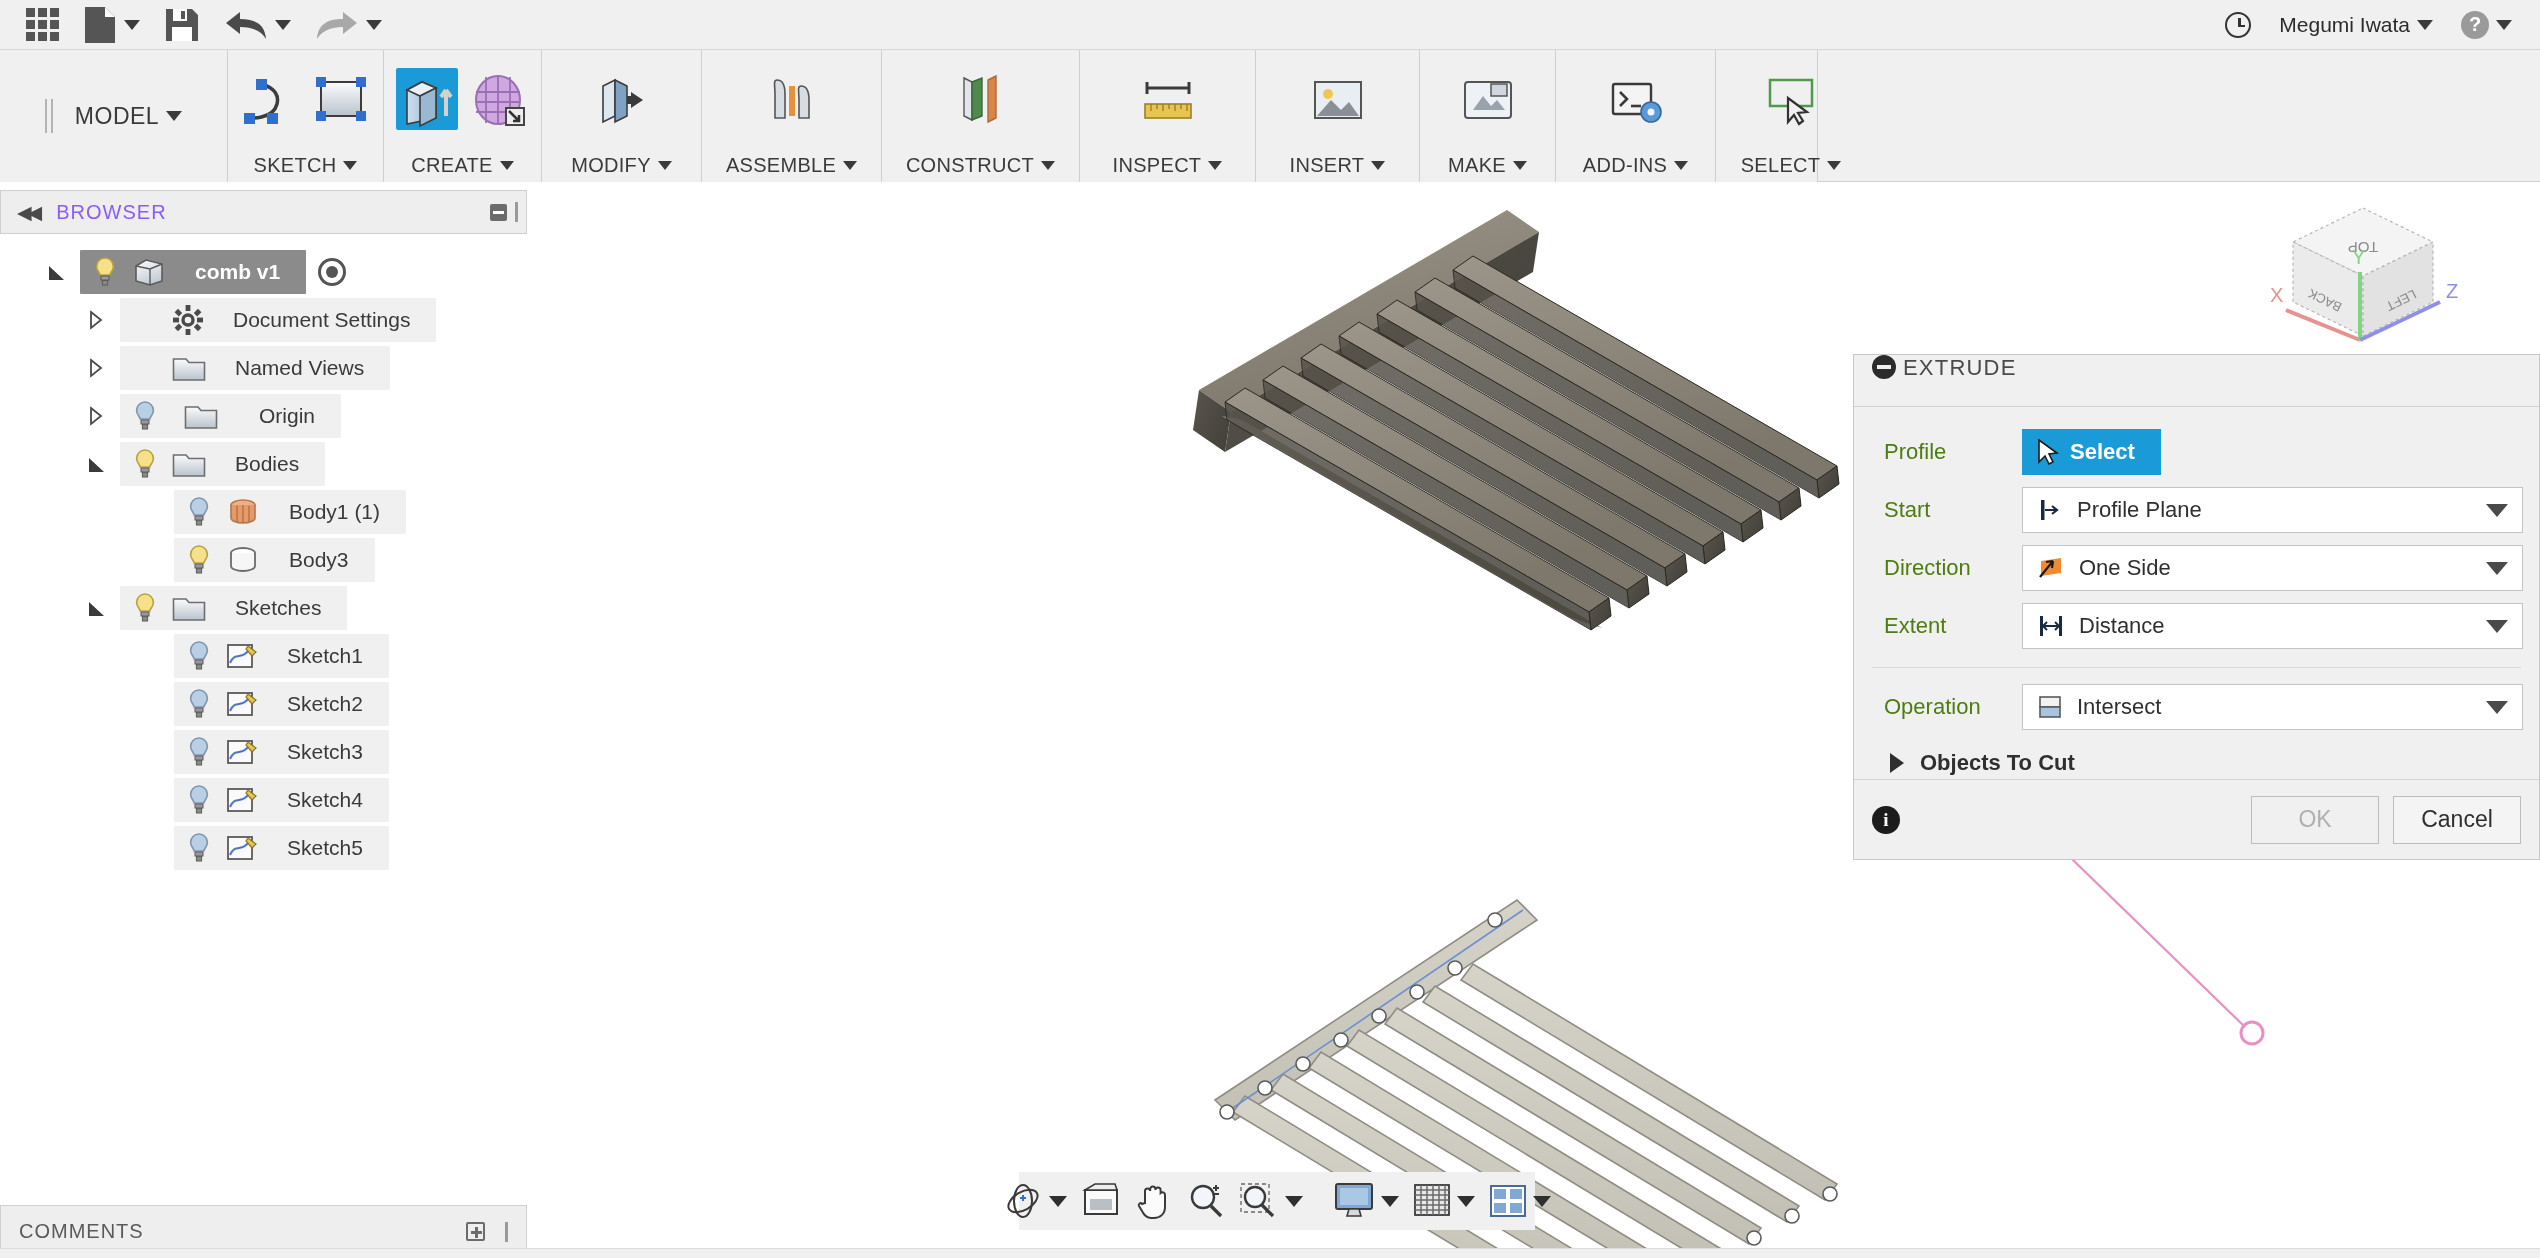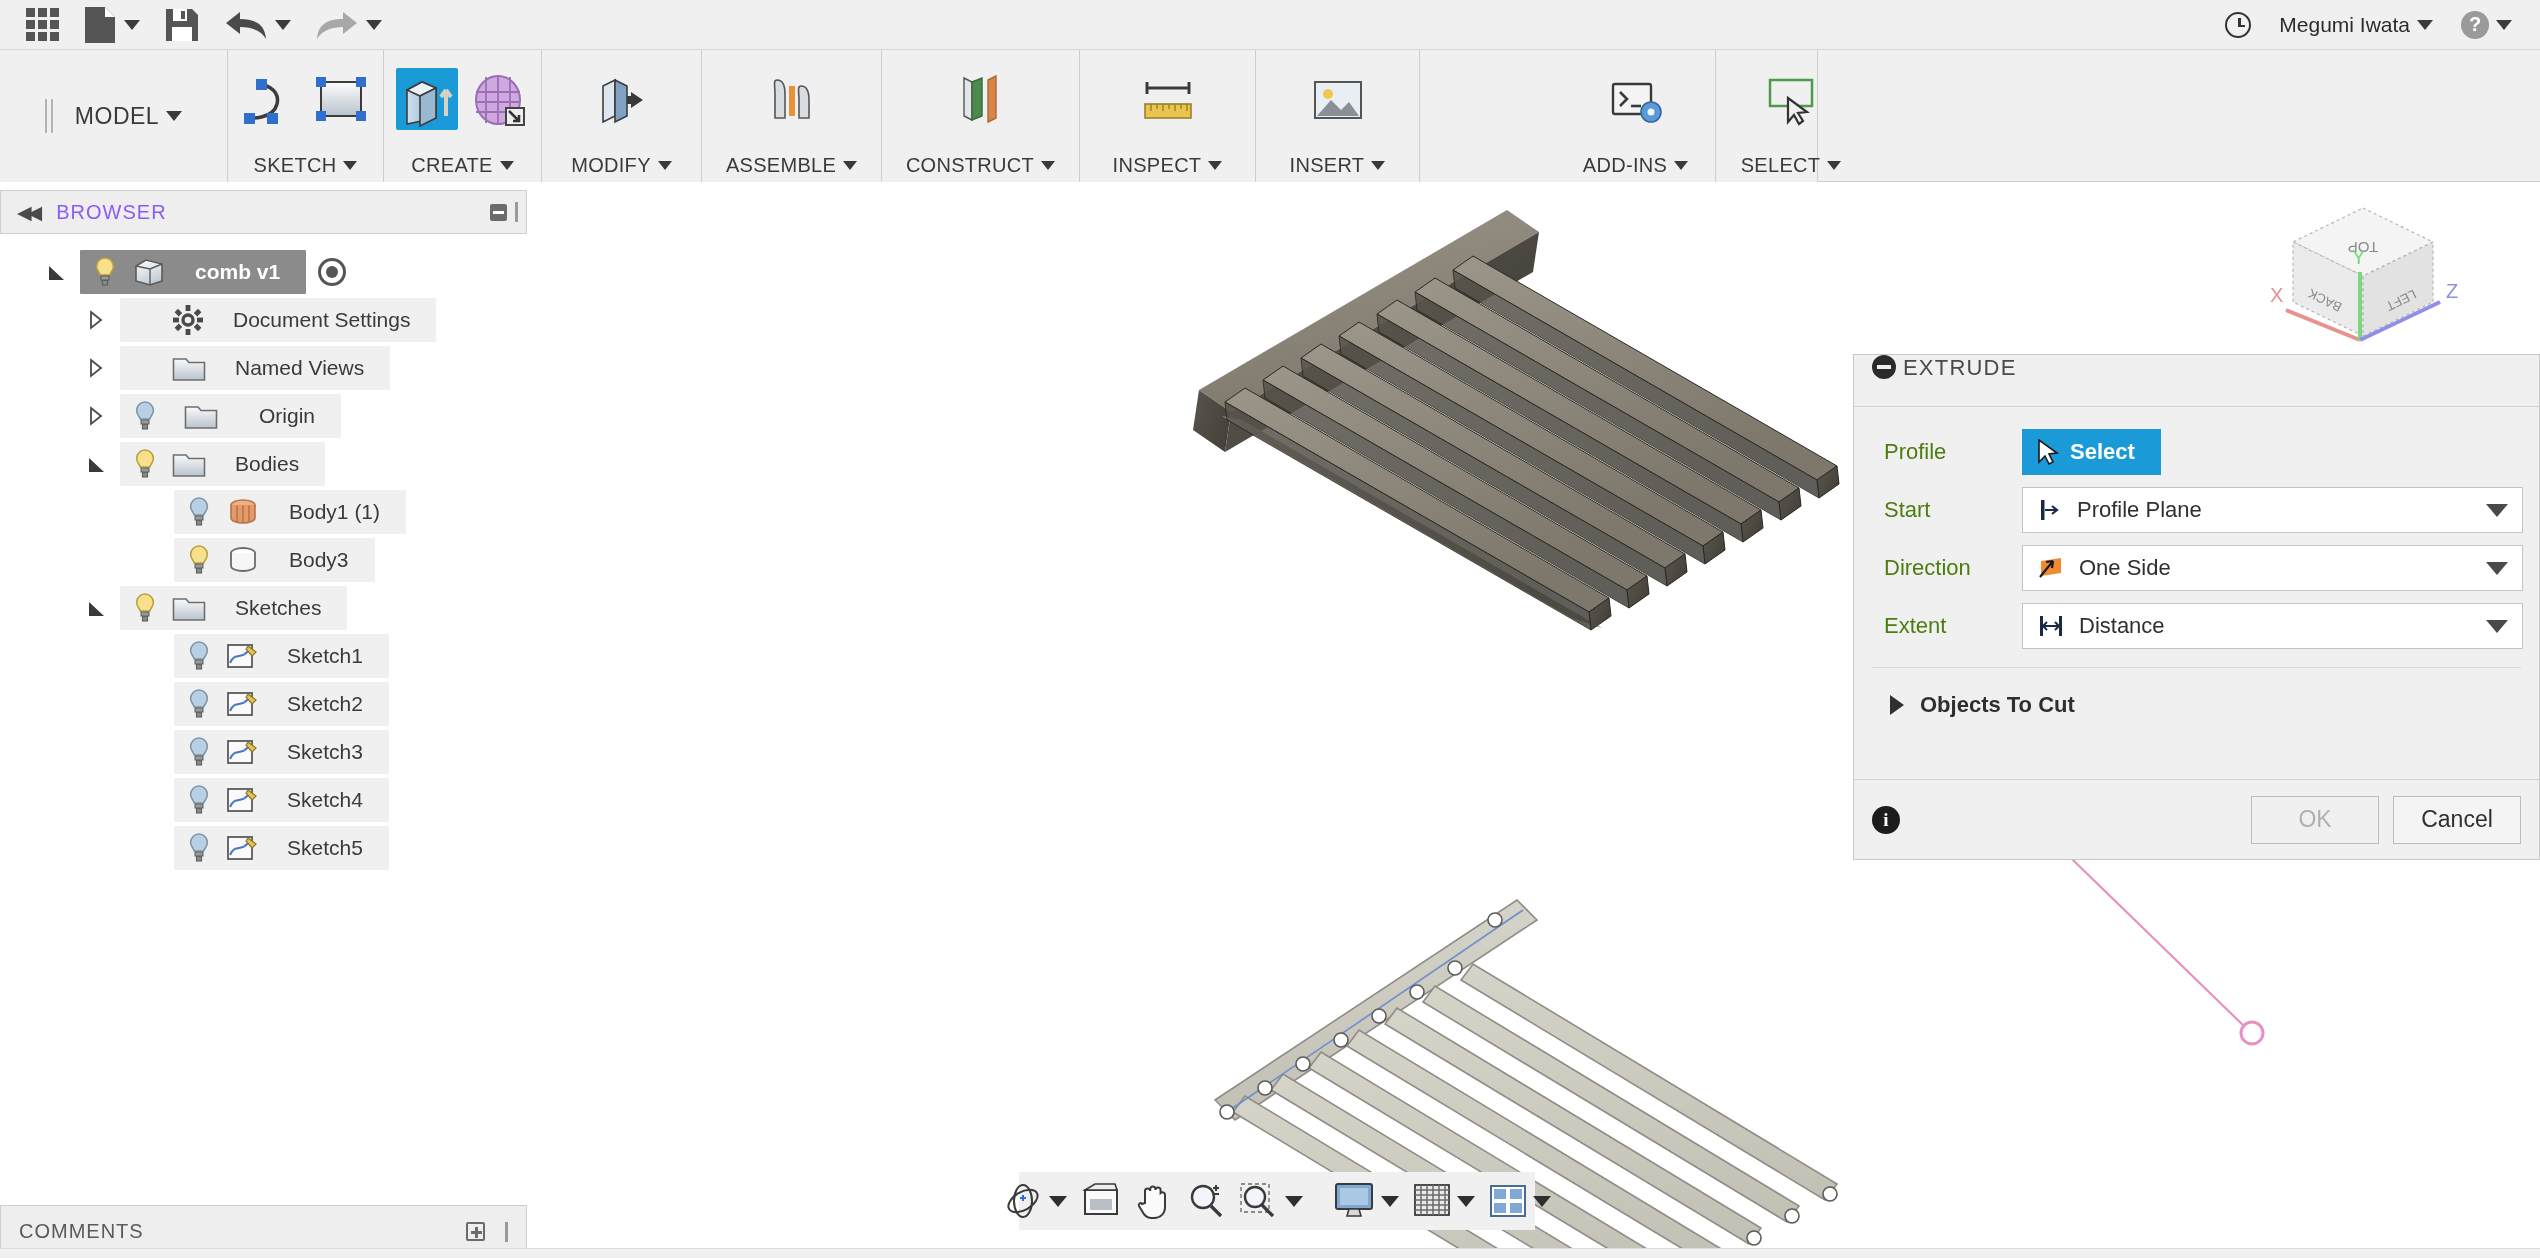--- a/index.html
+++ b/index.html
@@ -384,20 +384,35 @@
               <path d="M10 48 L24 32 L34 42 L42 34 L52 48 Z" fill="#8a8f95"></path>
             </svg>
           </div>
         </div>
         <div class="plabel">
           <span>INSERT</span>
           <span class="tri"></span>
         </div>
       </div>
 
+      <div class="panel" style="left:1420px;width:136px;">
+        <div class="icons">
+          <div class="ticon">
+            <svg width="62" height="62" viewBox="0 0 62 62">
+              <rect x="8" y="14" width="46" height="36" rx="3" fill="#eef2f6" stroke="#555" stroke-width="2"></rect>
+              <path d="M16 42 L26 28 L34 38 L40 32 L48 42 Z" fill="#9aa3ab"></path>
+              <rect x="34" y="16" width="16" height="12" fill="#cfd6dd" stroke="#555" stroke-width="1.5"></rect>
+            </svg>
+          </div>
+        </div>
+        <div class="plabel">
+          <span>MAKE</span>
+          <span class="tri"></span>
+        </div>
+      </div>
 
       <div class="panel" style="left:1556px;width:160px;">
         <div class="icons">
           <div class="ticon">
             <svg width="62" height="62" viewBox="0 0 62 62">
               <rect x="8" y="16" width="38" height="30" rx="2" fill="#f4f4f4" stroke="#3a3a3a" stroke-width="2.4"></rect>
               <path d="M15 24 L22 31 L15 38" stroke="#3a3a3a" stroke-width="2.6" fill="none"></path>
               <path d="M26 38 H36" stroke="#3a3a3a" stroke-width="2.6"></path>
               <circle cx="46" cy="44" r="10" fill="#5a9ad8" stroke="#35699c" stroke-width="1.6"></circle>
               <circle cx="46" cy="44" r="3.5" fill="#f4f4f4"></circle>
@@ -950,20 +965,31 @@
             <rect x="22" y="3" width="3" height="20" fill="#1b2a44"></rect>
             <path d="M6 13 H22 M10 9 L6 13 L10 17 M18 9 L22 13 L18 17" stroke="#1b2a44" stroke-width="2" fill="none"></path>
           </svg>
           <span>Distance</span>
           <span class="cb-caret"></span>
         </div>
       </div>
 
       <div class="ex-divider"></div>
 
+      <div class="ex-row">
+        <span class="ex-label">Operation</span>
+        <div class="ex-combo">
+          <svg width="26" height="26" viewBox="0 0 26 26">
+            <rect x="3" y="3" width="20" height="10" fill="#f2f2f2" stroke="#5a5a5a" stroke-width="1.6"></rect>
+            <rect x="3" y="13" width="20" height="10" fill="#a8c4de" stroke="#5a5a5a" stroke-width="1.6"></rect>
+          </svg>
+          <span>Intersect</span>
+          <span class="cb-caret"></span>
+        </div>
+      </div>
 
       <div class="ex-expander">
         <span class="tri-r"></span>
         <span>Objects To Cut</span>
       </div>
     </div>
 
     <div class="ex-footer">
       <span class="info-dot">i</span>
       <button class="ex-btn disabled ok">OK</button>

